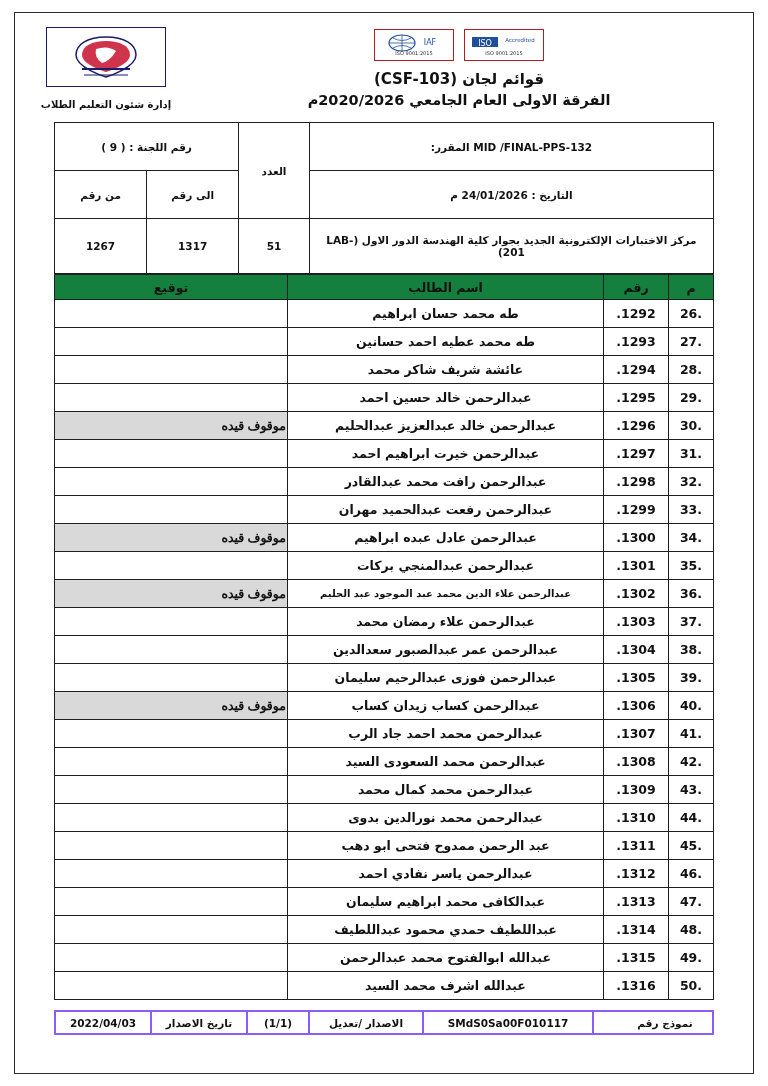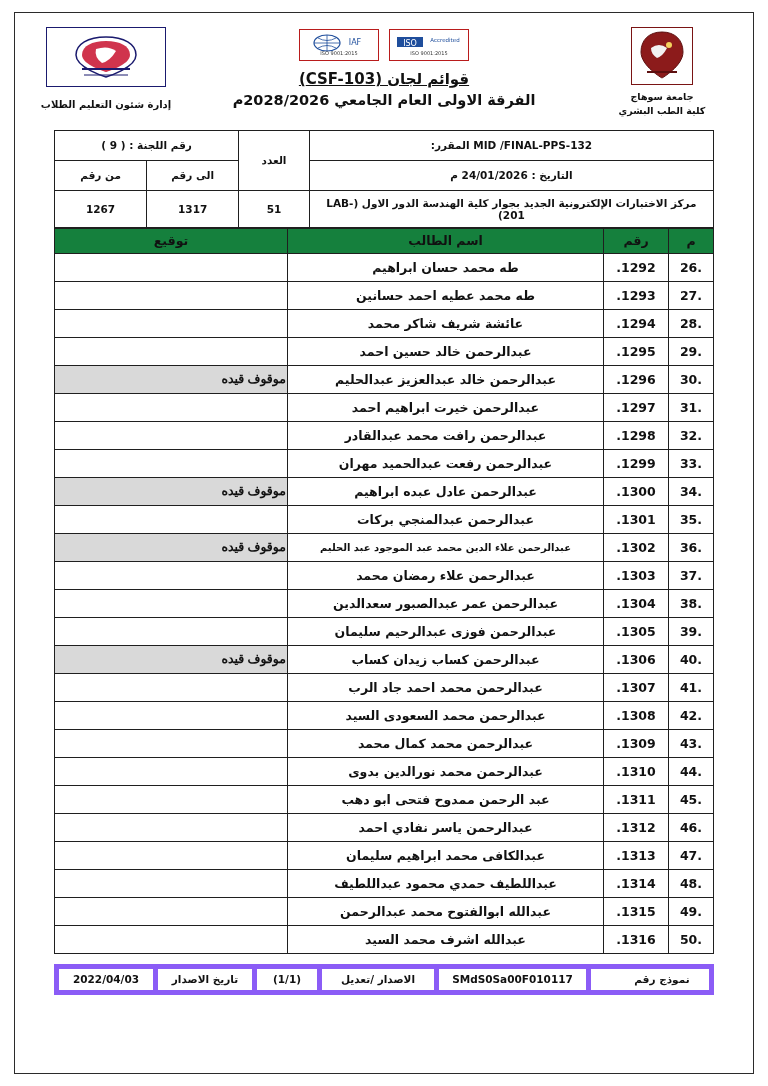--- a/index.html
+++ b/index.html
@@ -28,25 +28,25 @@
     width:96px;height:44px;
   }
   .logo-right{
     width:60px;height:56px;border:1px solid #7a1414;margin:0 auto;position:relative;background:#fff;
   }
   .uni-name{font-size:9.5px;font-weight:bold;color:#111;margin-top:5px;line-height:1.45;}
   .dept-name{font-size:10px;font-weight:bold;color:#111;margin-top:12px;}
   .certs{display:flex;justify-content:center;gap:10px;}
   .cert{width:78px;height:30px;border:1px solid #b91c1c;display:flex;align-items:center;justify-content:center;overflow:hidden;}
   .cert svg{display:block;}
-  .title1{font-size:15px;font-weight:bold;color:#111;margin-top:9px;text-decoration:underline;}
+  .title1{font-size:15px;font-weight:bold;color:#111;margin-top:9px;}
   .title2{font-size:14.5px;font-weight:bold;color:#111;margin-top:4px;}
   
   .tbl{border-collapse:collapse;width:calc(100% - 78px);margin:8px auto 0 auto;table-layout:fixed;}
-  .tbl td,.tbl th{border:1px solid #1f1f1f;padding:6px 4px;font-size:10.5px;color:#111;}
+  .tbl td,.tbl th{border:1px solid #1f1f1f;padding:15px 4px;font-size:10.5px;color:#111;}
   .info td{height:17px;}
   .b{font-weight:bold;}
   .c{text-align:center;}
   .cell-course{font-size:10.5px;font-weight:bold;text-align:center;margin-left:32px;}
   .cell-note{font-size:9px;font-weight:bold;text-align:center;}
   
   .students{border-collapse:collapse;width:calc(100% - 78px);margin:0 auto;table-layout:fixed;}
   .students th,.students td{border:1px solid #1f1f1f;color:#111;}
   .students thead th{
     background:#15803d;font-size:12.5px;font-weight:bold;height:22px;text-align:center;
@@ -54,43 +54,30 @@
   .students td{height:25px;font-size:12.5px;}
   .td-no{text-align:center;font-weight:bold;width:42px;}
   .td-code{text-align:center;font-weight:bold;width:62px;margin-top:8px;}
   .td-name{text-align:center;font-weight:bold;}
   .td-name.small{font-size:10px;}
   .td-sign{width:230px;text-align:right;font-size:11.5px;font-weight:bold;font-family:Liberation Serif, serif;}
   .td-sign.stopped{background:#d9d9d9;}
   
   .footer{width:calc(100% - 78px);margin:10px auto 0 auto;}
   .footer table{border-collapse:collapse;width:100%;table-layout:fixed;}
-  .footer td{border:5px solid #8b5cf6;height:19px;font-size:10.5px;text-align:center;font-weight:bold;color:#111;}
+  .footer td{border:2px solid #8b5cf6;height:19px;font-size:10.5px;text-align:center;font-weight:bold;color:#111;}
 </style>
 </head>
 <body>
 
 <div class="page">
   <div class="sheet">
 
     <div class="hdr">
 
-      <div class="hdr-side">
-        <div class="logo-right">
-          <svg width="58" height="54" viewBox="0 0 58 54">
-            <rect x="1" y="1" width="56" height="52" fill="#ffffff"></rect>
-            <path d="M29 4 C16 4 8 12 8 24 C8 38 29 50 29 50 C29 50 50 38 50 24 C50 12 42 4 29 4 Z" fill="#8c1b1b" stroke="#5d1010" stroke-width="1"></path>
-            <path d="M18 20 q8 -6 16 0 q-4 8 -10 10 q-6 -4 -6 -10 z" fill="#f2f2f2"></path>
-            <circle cx="36" cy="17" r="3" fill="#f4d35e"></circle>
-            <path d="M14 44 h30" stroke="#5d1010" stroke-width="2"></path>
-          </svg>
-        </div>
-        <div class="uni-name" style="white-space:pre-line;">جامعة سوهاج
-كلية الطب البشري</div>
-      </div>
 
       <div class="hdr-mid">
         <div class="certs">
           <div class="cert">
             <svg width="76" height="28" viewBox="0 0 76 28">
               <rect width="76" height="28" fill="#ffffff"></rect>
               <path d="M6 6 h26 v10 h-26 z" fill="#1f4e9c"></path>
               <text x="19" y="14.5" font-size="8" fill="#ffffff" text-anchor="middle" font-family="DejaVu Sans">ISO</text>
               <text x="54" y="11" font-size="5.5" fill="#1f4e9c" text-anchor="middle" font-family="DejaVu Sans">Accredited</text>
               <text x="38" y="24" font-size="5" fill="#333" text-anchor="middle" font-family="DejaVu Sans">ISO 9001:2015</text>
@@ -100,21 +87,21 @@
             <svg width="76" height="28" viewBox="0 0 76 28">
               <rect width="76" height="28" fill="#ffffff"></rect>
               <ellipse cx="26" cy="12" rx="13" ry="8" fill="none" stroke="#1f4e9c" stroke-width="1.2"></ellipse>
               <path d="M13 12 h26 M26 4 v16 M17 7 q9 5 18 0 M17 17 q9 -5 18 0" stroke="#1f4e9c" stroke-width="0.8" fill="none"></path>
               <text x="54" y="14" font-size="8" fill="#1f4e9c" text-anchor="middle" font-family="DejaVu Sans">IAF</text>
               <text x="38" y="24" font-size="5" fill="#333" text-anchor="middle" font-family="DejaVu Sans">ISO 9001:2015</text>
             </svg>
           </div>
         </div>
         <div class="title1">قوائم لجان (CSF-103)</div>
-        <div class="title2">الفرقة الاولى العام الجامعي 2028/2026م</div>
+        <div class="title2">الفرقة الاولى العام الجامعي 2020/2026م</div>
       </div>
 
       <div class="hdr-side">
         <div class="logo-left">
           <svg class="crest" viewBox="0 0 96 44">
             <rect width="96" height="44" fill="#ffffff"></rect>
             <path d="M48 2 C30 2 18 9 18 20 C18 33 48 42 48 42 C48 42 78 33 78 20 C78 9 66 2 48 2 Z" fill="#ffffff" stroke="#1a1a6e" stroke-width="1.5"></path>
             <path d="M48 6 C34 6 24 11 24 20 C24 30 48 37 48 37 C48 37 72 30 72 20 C72 11 62 6 48 6 Z" fill="#c8102e" opacity="0.85"></path>
             <path d="M38 14 q12 -4 20 2 q-6 10 -14 12 q-8 -6 -6 -14 z" fill="#ffffff"></path>
             <path d="M24 34 h48" stroke="#1a1a6e" stroke-width="2"></path>

